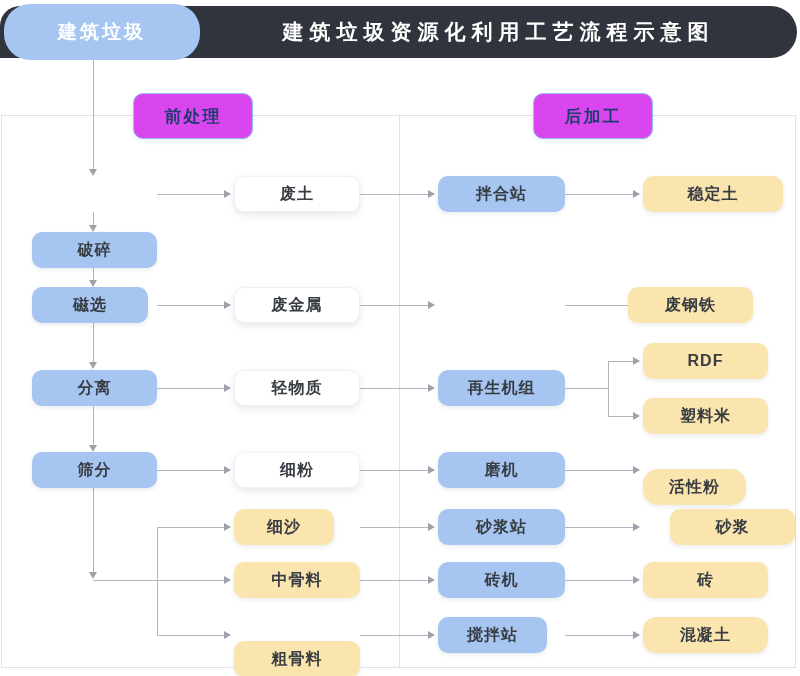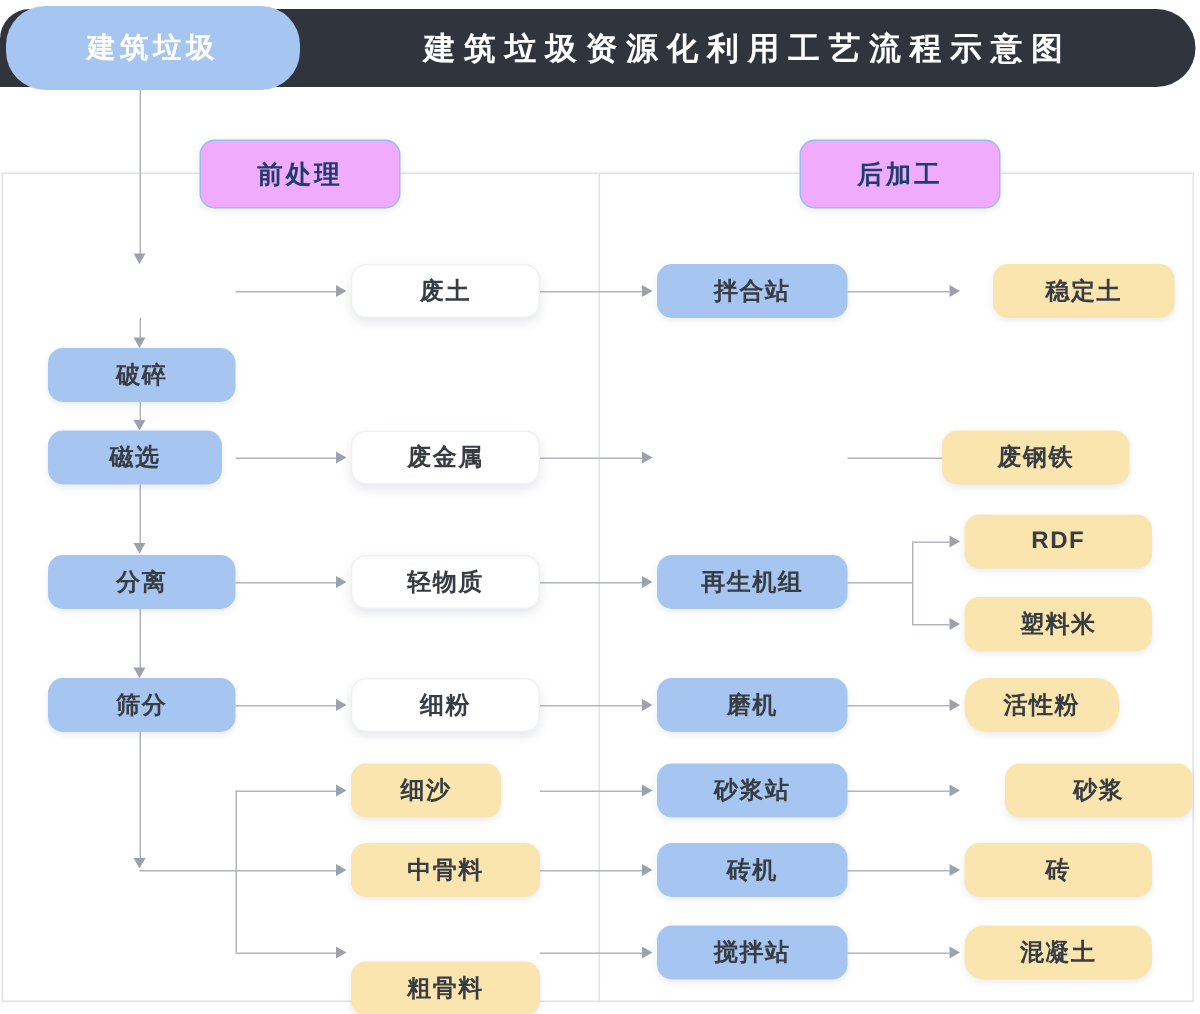--- a/index.html
+++ b/index.html
@@ -40,21 +40,21 @@
   .panel{
     position:absolute;left:1px;top:115px;width:795px;height:553px;
     border:1px solid var(--panel-border);background:#ffffff;box-sizing:border-box;
   }
   .divider{
     position:absolute;left:399px;top:115px;width:1px;height:553px;
     background:var(--panel-border);
   }
   
   .section{
-    position:absolute;width:134px;height:46px;background:#f0abfc;
+    position:absolute;width:120px;height:46px;background:#d946ef;
     border:1.5px solid var(--section-border);border-radius:10px;z-index:3;
     display:flex;align-items:center;justify-content:center;
     color:var(--section-text);font-size:17px;font-weight:bold;letter-spacing:2px;
     box-shadow:0 2px 5px rgba(80,110,180,0.10);box-sizing:border-box;
   }
   
   .node{
     position:absolute;height:36px;border-radius:10px;z-index:3;
     display:flex;align-items:center;justify-content:center;
     color:var(--node-text);font-size:16px;font-weight:600;letter-spacing:1px;
@@ -99,27 +99,27 @@
   <div class="node white" style="left:234px;top:452px;width:126px;">细粉</div>
   <div class="node yellow" style="left:234px;top:509px;width:100px;">细沙</div>
   <div class="node yellow" style="left:234px;top:562px;width:126px;">中骨料</div>
   <div class="node yellow" style="left:234px;top:617px;width:126px;margin-top:24px;">粗骨料</div>
 
   <div class="node blue" style="left:438px;top:176px;width:127px;">拌合站</div>
   <div class="node blue" style="left:438px;top:370px;width:127px;">再生机组</div>
   <div class="node blue" style="left:438px;top:452px;width:127px;">磨机</div>
   <div class="node blue" style="left:438px;top:509px;width:127px;">砂浆站</div>
   <div class="node blue" style="left:438px;top:562px;width:127px;">砖机</div>
-  <div class="node blue" style="left:438px;top:617px;width:127px;">搅拌站</div>
+  <div class="node blue" style="left:438px;top:617px;width:109px;">搅拌站</div>
 
-  <div class="node yellow" style="left:643px;top:176px;width:121px;margin-left:19px;">稳定土</div>
+  <div class="node yellow" style="left:643px;top:176px;width:140px;">稳定土</div>
   <div class="node yellow" style="left:628px;top:287px;width:125px;">废钢铁</div>
   <div class="node yellow" style="left:643px;top:343px;width:125px;">RDF</div>
   <div class="node yellow" style="left:643px;top:398px;width:125px;">塑料米</div>
-  <div class="node yellow" style="left:643px;top:452px;width:103px;border-radius:15px;">活性粉</div>
+  <div class="node yellow" style="left:643px;top:469px;width:103px;border-radius:15px;">活性粉</div>
   <div class="node yellow" style="left:670px;top:509px;width:125px;">砂浆</div>
   <div class="node yellow" style="left:643px;top:562px;width:125px;">砖</div>
   <div class="node yellow" style="left:643px;top:617px;width:125px;border-radius:13px;">混凝土</div>
 
   <div id="connectors">
       <div class="cline" style="left: 93px; top: 60px; width: 1px; height: 110px;"></div>
       <div class="cline" style="left: 93px; top: 212px; width: 1px; height: 14px;"></div>
       <div class="cline" style="left: 93px; top: 268px; width: 1px; height: 13px;"></div>
       <div class="cline" style="left: 93px; top: 323px; width: 1px; height: 40px;"></div>
       <div class="cline" style="left: 93px; top: 406px; width: 1px; height: 40px;"></div>

